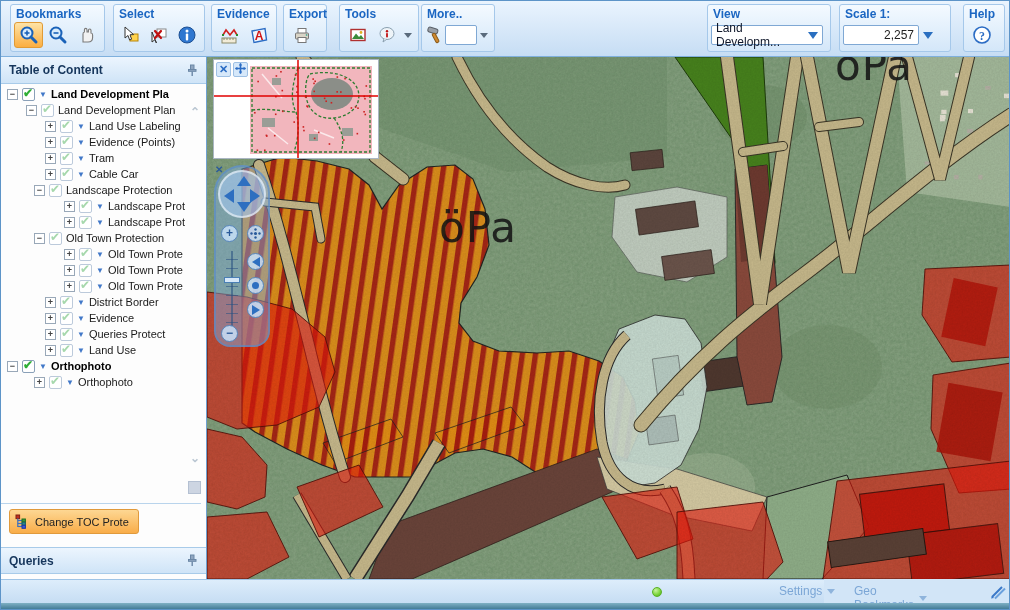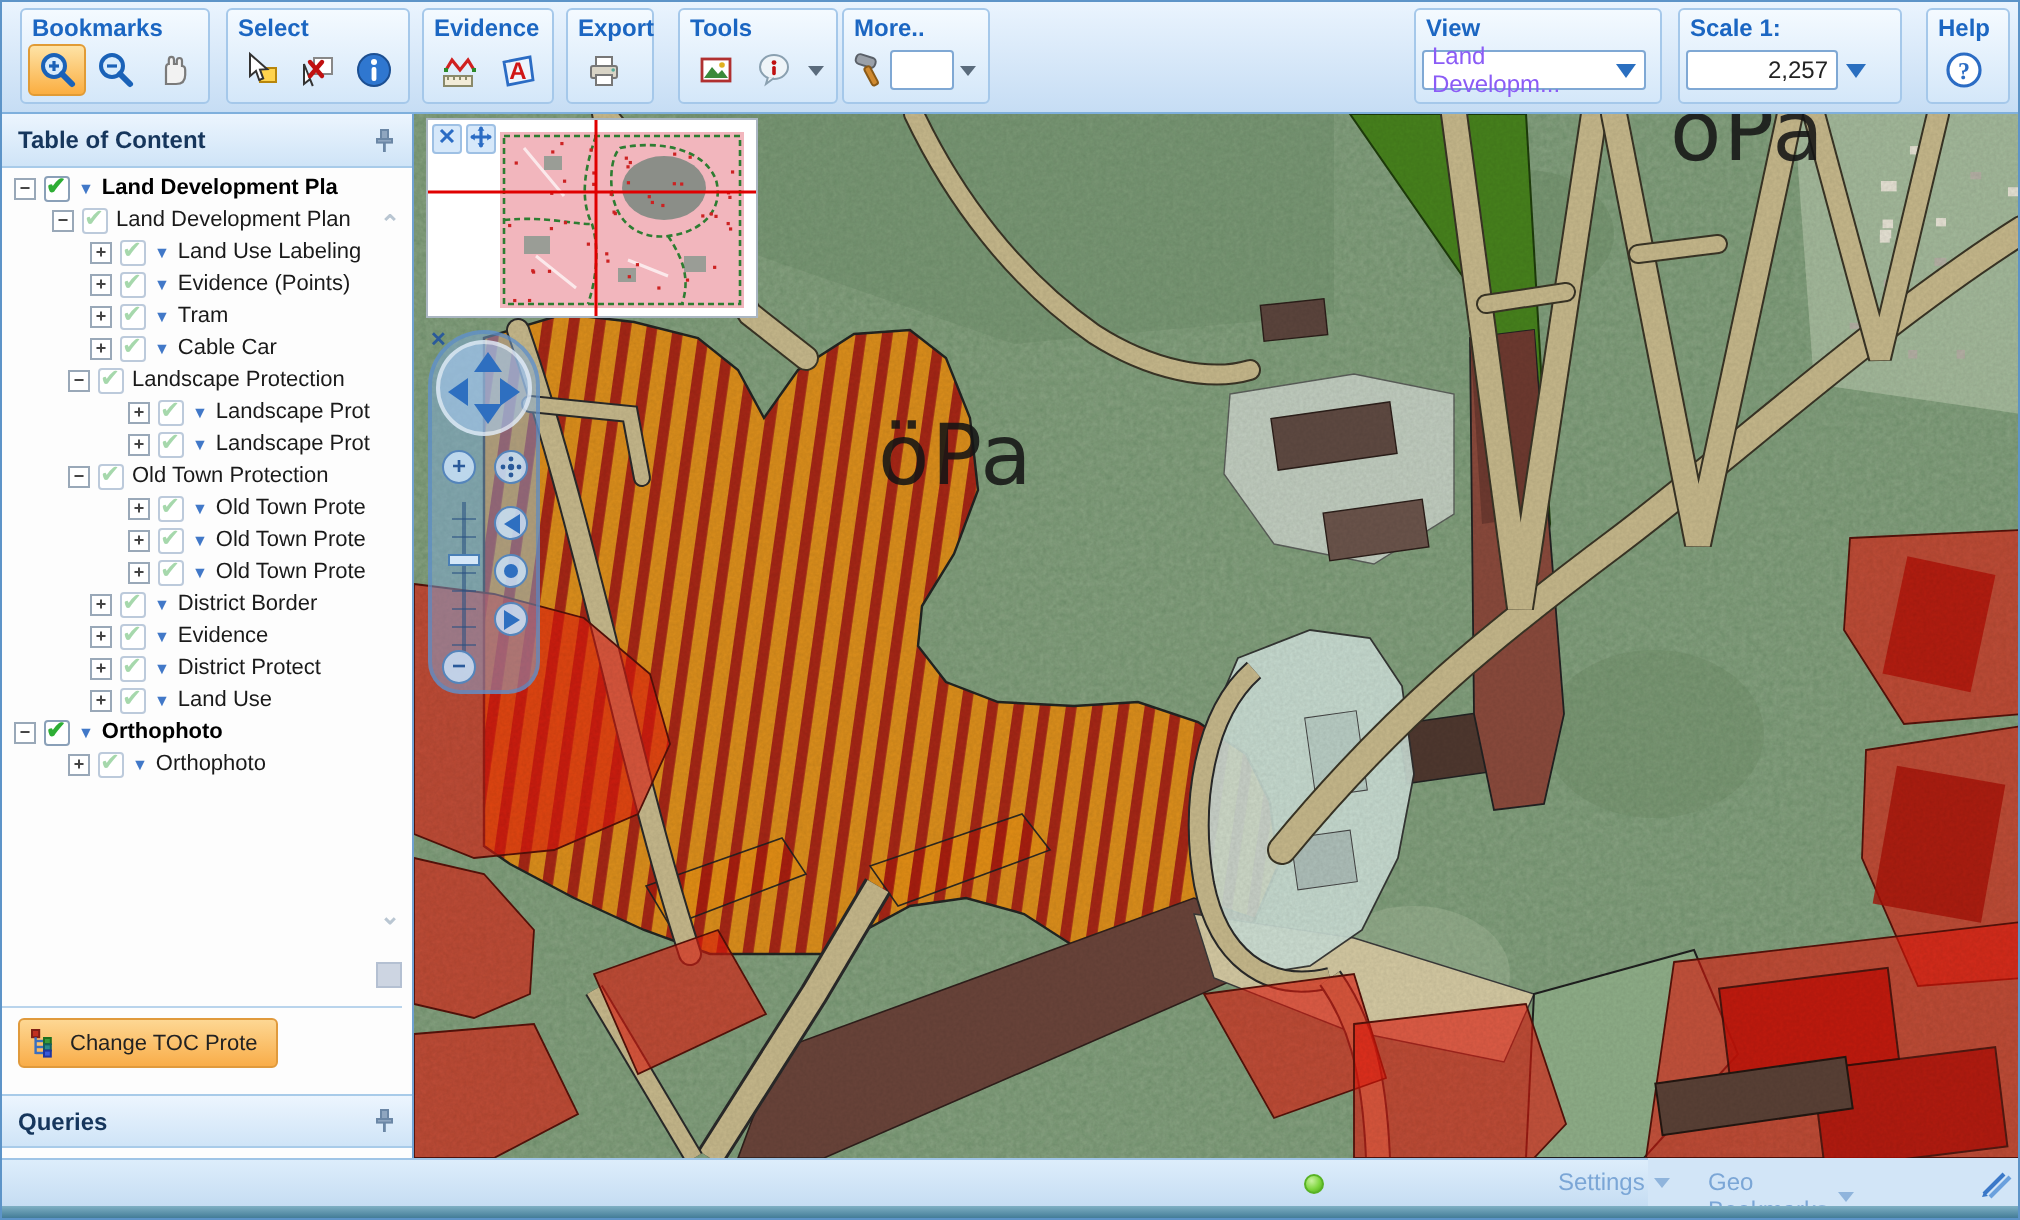--- a/index.html
+++ b/index.html
@@ -10,21 +10,21 @@
   
   .toolbar{position:absolute;left:0;top:0;width:1010px;height:56px;
     background:linear-gradient(#eaf4fe,#c6ddf4);border-bottom:1px solid #7fb0dd;}
   .tbsec{position:absolute;top:3px;height:48px;border:1px solid #a5c8ea;border-radius:3px;
     background:linear-gradient(#f4faff,#d4e7f9);}
   .tbtitle{color:#1b66c2;font-weight:bold;font-size:12px;padding:2px 5px 0;white-space:nowrap;}
   .tbbtns{display:flex;align-items:center;padding:0 3px;height:28px;}
   .tbbtn{width:30px;height:26px;border-radius:3px;display:flex;align-items:center;justify-content:center;cursor:pointer;}
   .tbbtn.active{background:linear-gradient(#fee3a6,#fbae41);border:1px solid #e19b35;}
   .caret{width:0;height:0;border-left:4px solid transparent;border-right:4px solid transparent;border-top:5px solid #5a6b7c;margin:0 3px;}
-  .combo{background:#fff;border:1px solid #7fa8d4;border-radius:2px;height:20px;font-size:12px;color:#8b5cf6;
+  .combo{background:#fff;border:1px solid #7fa8d4;border-radius:2px;height:20px;font-size:12px;color:#0f172a;
     display:flex;align-items:center;padding:0 4px;}
   .vcaret{width:0;height:0;border-left:5px solid transparent;border-right:5px solid transparent;border-top:7px solid #2a6fc0;margin-left:auto;}
   #scale-in{width:76px;height:20px;border:1px solid #7fa8d4;border-radius:2px;font-size:12px;text-align:right;
     font-family:"Liberation Sans",sans-serif;color:#222;padding:0 4px;}
 
   
   .leftpanel{position:absolute;left:0;top:56px;width:206px;height:522px;background:#fdfdfd;border-right:1px solid #6fa1d2;}
   .panelhdr{position:absolute;left:0;width:205px;height:27px;background:linear-gradient(#ecf5fe,#cfe4f7);
     border-bottom:1px solid #a8cbe9;display:flex;align-items:center;padding:0 8px;}
   .panelhdr .htxt{font-weight:bold;font-size:12px;color:#16365c;flex:1;}
@@ -372,21 +372,21 @@
           </span>
           <span class="arr">▼</span>
           <span>Evidence</span>
         </div>
         <div class="trow" style="padding-left: 44px;">
           <span class="xbox">+</span>
           <span class="cb faded">
             <i>✔</i>
           </span>
           <span class="arr">▼</span>
-          <span>District Protect</span>
+          <span>Queries Protect</span>
         </div>
         <div class="trow" style="padding-left: 44px;">
           <span class="xbox">+</span>
           <span class="cb faded">
             <i>✔</i>
           </span>
           <span class="arr">▼</span>
           <span>Land Use</span>
         </div>
         <div class="trow bold" style="padding-left: 6px;">

